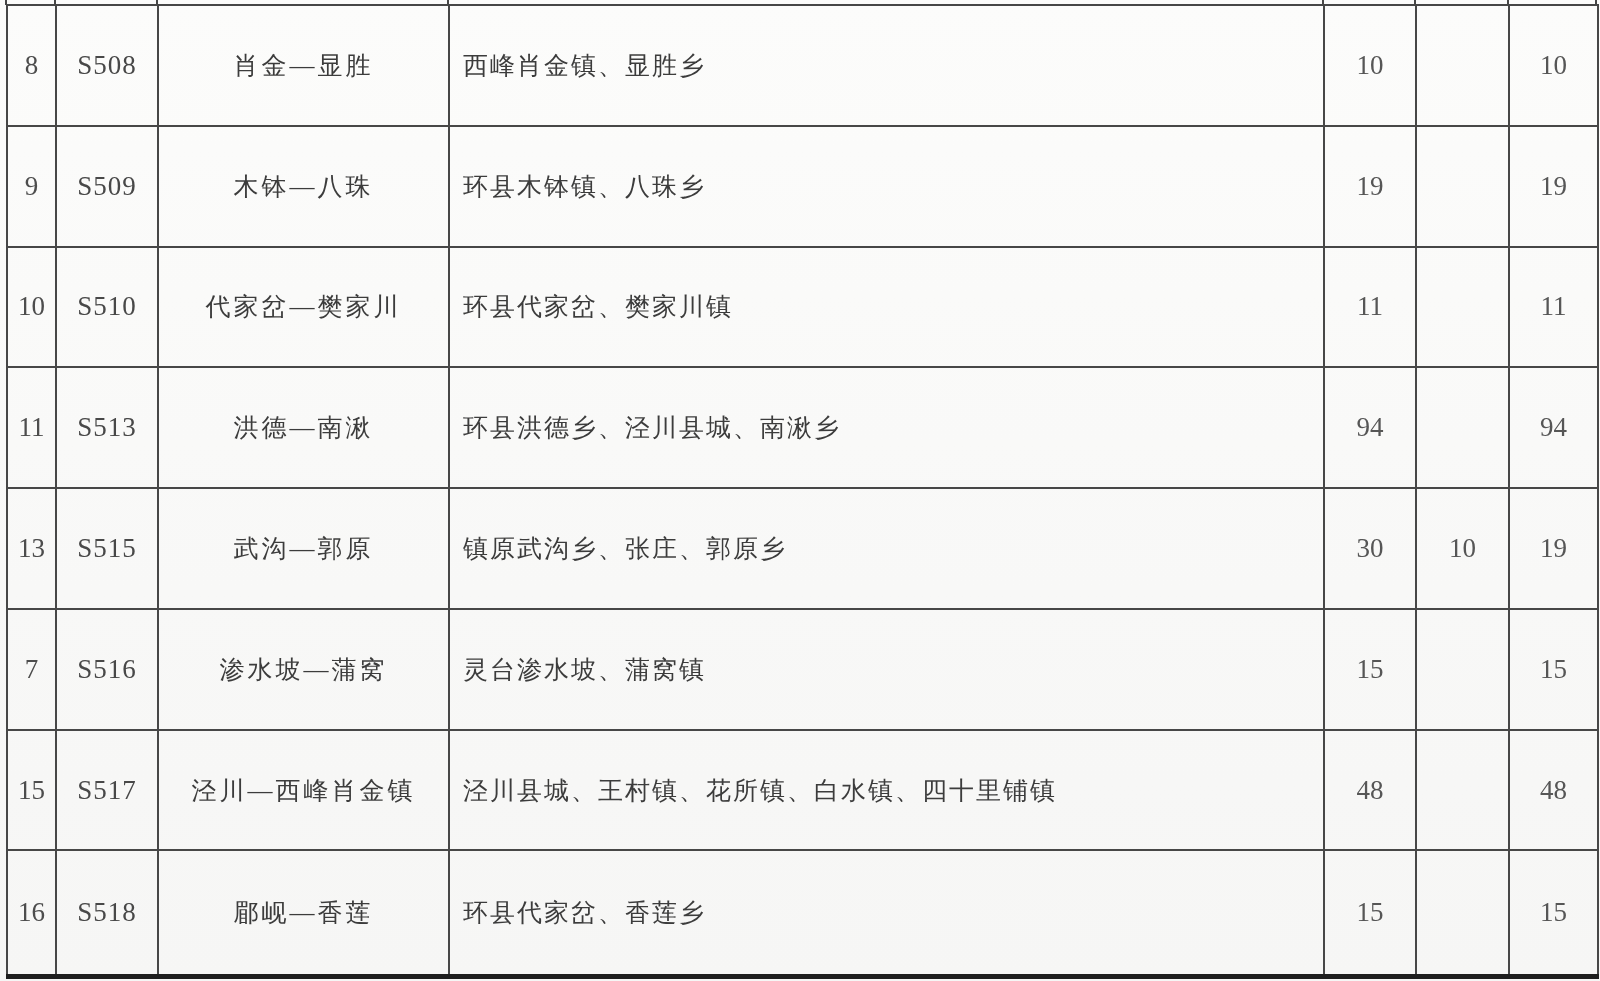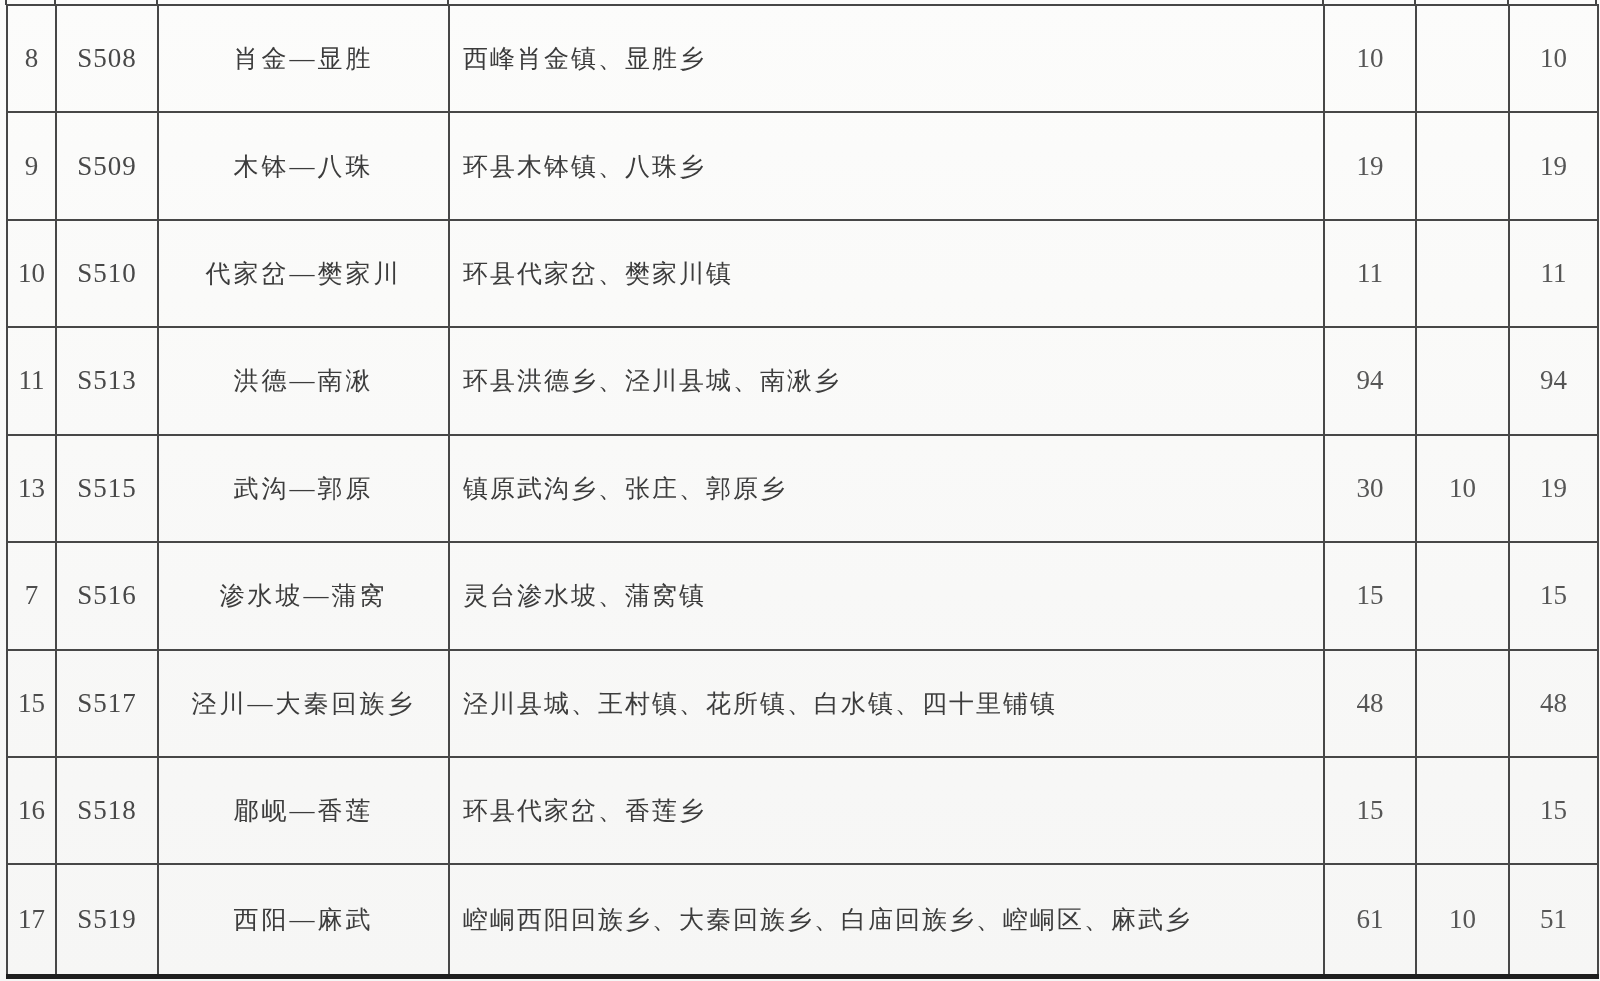--- a/index.html
+++ b/index.html
@@ -153,39 +153,30 @@
     <td class="code">S516</td>
     <td class="name">渗水坡—蒲窝</td>
     <td class="points">灵台渗水坡、蒲窝镇</td>
     <td class="num">15</td>
     <td class="num"></td>
     <td class="num">15</td>
   </tr>
         <tr>
     <td class="seq">15</td>
     <td class="code">S517</td>
-    <td class="name">泾川—大秦回族乡</td>
+    <td class="name">泾川—西峰肖金镇</td>
     <td class="points">泾川县城、王村镇、花所镇、白水镇、四十里铺镇</td>
     <td class="num">48</td>
     <td class="num"></td>
     <td class="num">48</td>
   </tr>
         <tr>
     <td class="seq">16</td>
     <td class="code">S518</td>
     <td class="name">郿岘—香莲</td>
     <td class="points">环县代家岔、香莲乡</td>
     <td class="num">15</td>
     <td class="num"></td>
     <td class="num">15</td>
   </tr>
-        <tr>
-    <td class="seq">17</td>
-    <td class="code">S519</td>
-    <td class="name">西阳—麻武</td>
-    <td class="points">崆峒西阳回族乡、大秦回族乡、白庙回族乡、崆峒区、麻武乡</td>
-    <td class="num">61</td>
-    <td class="num">10</td>
-    <td class="num">51</td>
-  </tr>
       </tbody>
   </table>
 </div>
 
 </body></html>

